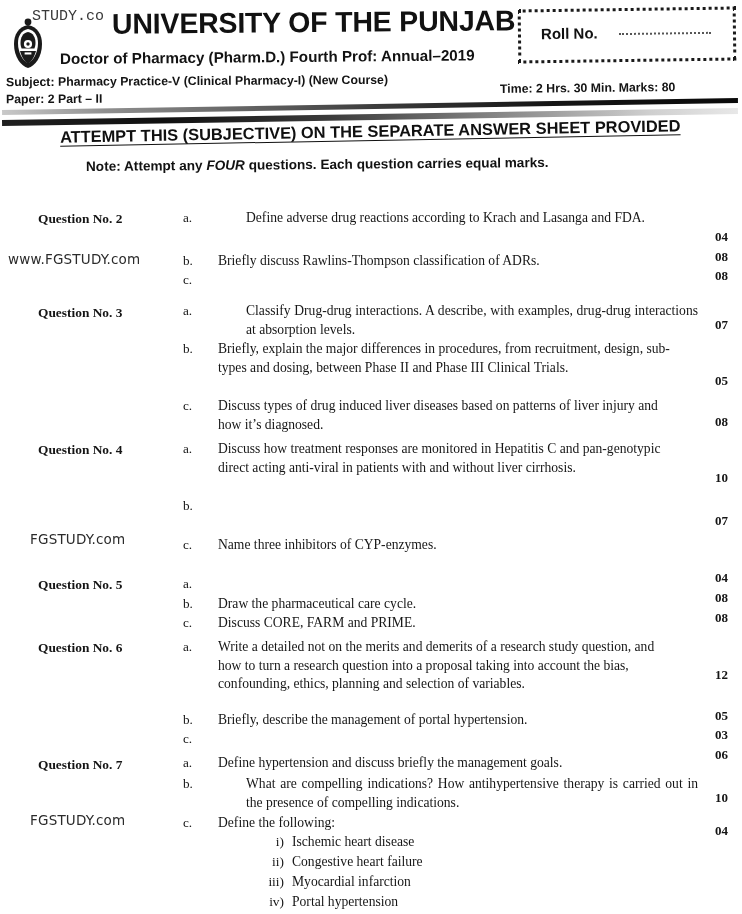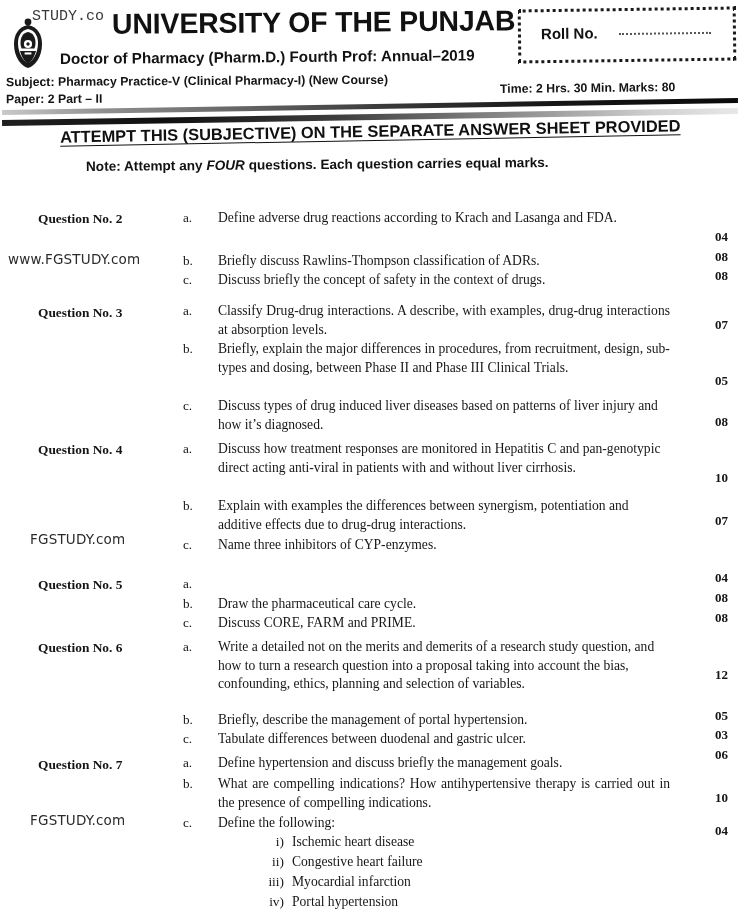--- a/index.html
+++ b/index.html
@@ -102,21 +102,21 @@
     position:absolute;left:183px;
     font-family:"Liberation Serif", serif;
     font-size:13.2px;color:#161616;
   }
   .ptext{
     position:absolute;left:218px;width:452px;
     font-family:"Liberation Serif", serif;
     font-size:13.6px;line-height:18.6px;color:#161616;
     text-align:left;
   }
-  .ptext.just{text-align:justify;}
+  .ptext.just{text-align:justify;margin-left:28px;}
   .marks{
     position:absolute;left:694px;width:34px;
     font-family:"Liberation Serif", serif;
     font-weight:bold;font-size:13px;color:#151515;text-align:right;
   }
   .roman{
     position:absolute;left:248px;
     font-family:"Liberation Serif", serif;
     font-size:13.4px;color:#161616;width:36px;text-align:right;
   }
@@ -182,21 +182,20 @@
   <div class="qlabel" style="top:211px">Question No. 2</div>
   <div class="part" style="top:210px">a.</div>
   <div class="ptext just" style="top:209px">Define adverse drug reactions according to Krach and Lasanga and FDA.</div>
   <div class="marks" style="top:229px">04</div>
 
   <div class="part" style="top:253px">b.</div>
   <div class="ptext" style="top:252px">Briefly discuss Rawlins-Thompson classification of ADRs.</div>
   <div class="marks" style="top:249px">08</div>
 
   <div class="part" style="top:272px">c.</div>
-  <div class="ptext" style="top:271px">Discuss briefly the concept of safety in the context of drugs.</div>
   <div class="marks" style="top:268px">08</div>
 
   <div class="qlabel" style="top:305px">Question No. 3</div>
   <div class="part" style="top:303px">a.</div>
   <div class="ptext just" style="top:302px">Classify Drug-drug interactions. A describe, with examples, drug-drug interactions at absorption levels.</div>
   <div class="marks" style="top:317px">07</div>
 
   <div class="part" style="top:341px">b.</div>
   <div class="ptext" style="top:340px">Briefly, explain the major differences in procedures, from recruitment, design, sub-types and dosing, between Phase II and Phase III Clinical Trials.</div>
   <div class="marks" style="top:373px">05</div>
@@ -204,21 +203,20 @@
   <div class="part" style="top:398px">c.</div>
   <div class="ptext" style="top:397px">Discuss types of drug induced liver diseases based on patterns of liver injury and how it’s diagnosed.</div>
   <div class="marks" style="top:414px">08</div>
 
   <div class="qlabel" style="top:442px">Question No. 4</div>
   <div class="part" style="top:441px">a.</div>
   <div class="ptext" style="top:440px">Discuss how treatment responses are monitored in Hepatitis C and pan-genotypic direct acting anti-viral in patients with and without liver cirrhosis.</div>
   <div class="marks" style="top:470px">10</div>
 
   <div class="part" style="top:498px">b.</div>
-  <div class="ptext" style="top:497px">Explain with examples the differences between synergism, potentiation and additive effects due to drug-drug interactions.</div>
   <div class="marks" style="top:513px">07</div>
 
   <div class="part" style="top:537px">c.</div>
   <div class="ptext" style="top:536px">Name three inhibitors of CYP-enzymes.</div>
   <div class="marks" style="top:536px"></div>
 
   <div class="qlabel" style="top:577px">Question No. 5</div>
   <div class="part" style="top:576px">a.</div>
   <div class="marks" style="top:570px">04</div>
 
@@ -233,21 +231,20 @@
   <div class="qlabel" style="top:640px">Question No. 6</div>
   <div class="part" style="top:639px">a.</div>
   <div class="ptext" style="top:638px">Write a detailed not on the merits and demerits of a research study question, and how to turn a research question into a proposal taking into account the bias, confounding, ethics, planning and selection of variables.</div>
   <div class="marks" style="top:667px">12</div>
 
   <div class="part" style="top:712px">b.</div>
   <div class="ptext" style="top:711px">Briefly, describe the management of portal hypertension.</div>
   <div class="marks" style="top:708px">05</div>
 
   <div class="part" style="top:731px">c.</div>
-  <div class="ptext" style="top:730px">Tabulate differences between duodenal and gastric ulcer.</div>
   <div class="marks" style="top:727px">03</div>
 
   <div class="qlabel" style="top:757px">Question No. 7</div>
   <div class="part" style="top:755px">a.</div>
   <div class="ptext" style="top:754px">Define hypertension and discuss briefly the management goals.</div>
   <div class="marks" style="top:747px">06</div>
 
   <div class="part" style="top:776px">b.</div>
   <div class="ptext just" style="top:775px">What are compelling indications? How antihypertensive therapy is carried out in the presence of compelling indications.</div>
   <div class="marks" style="top:790px">10</div>

